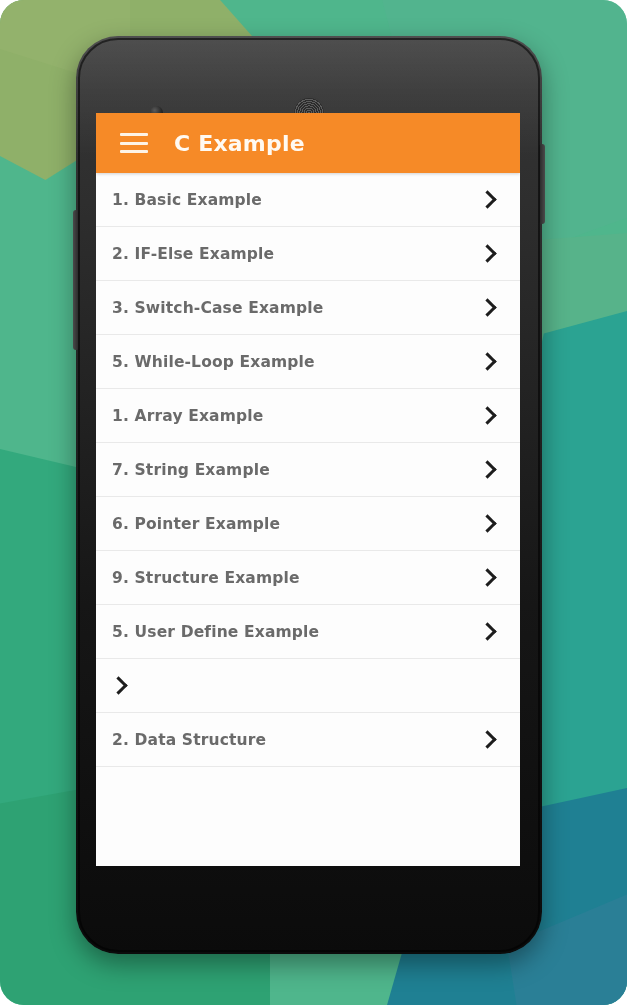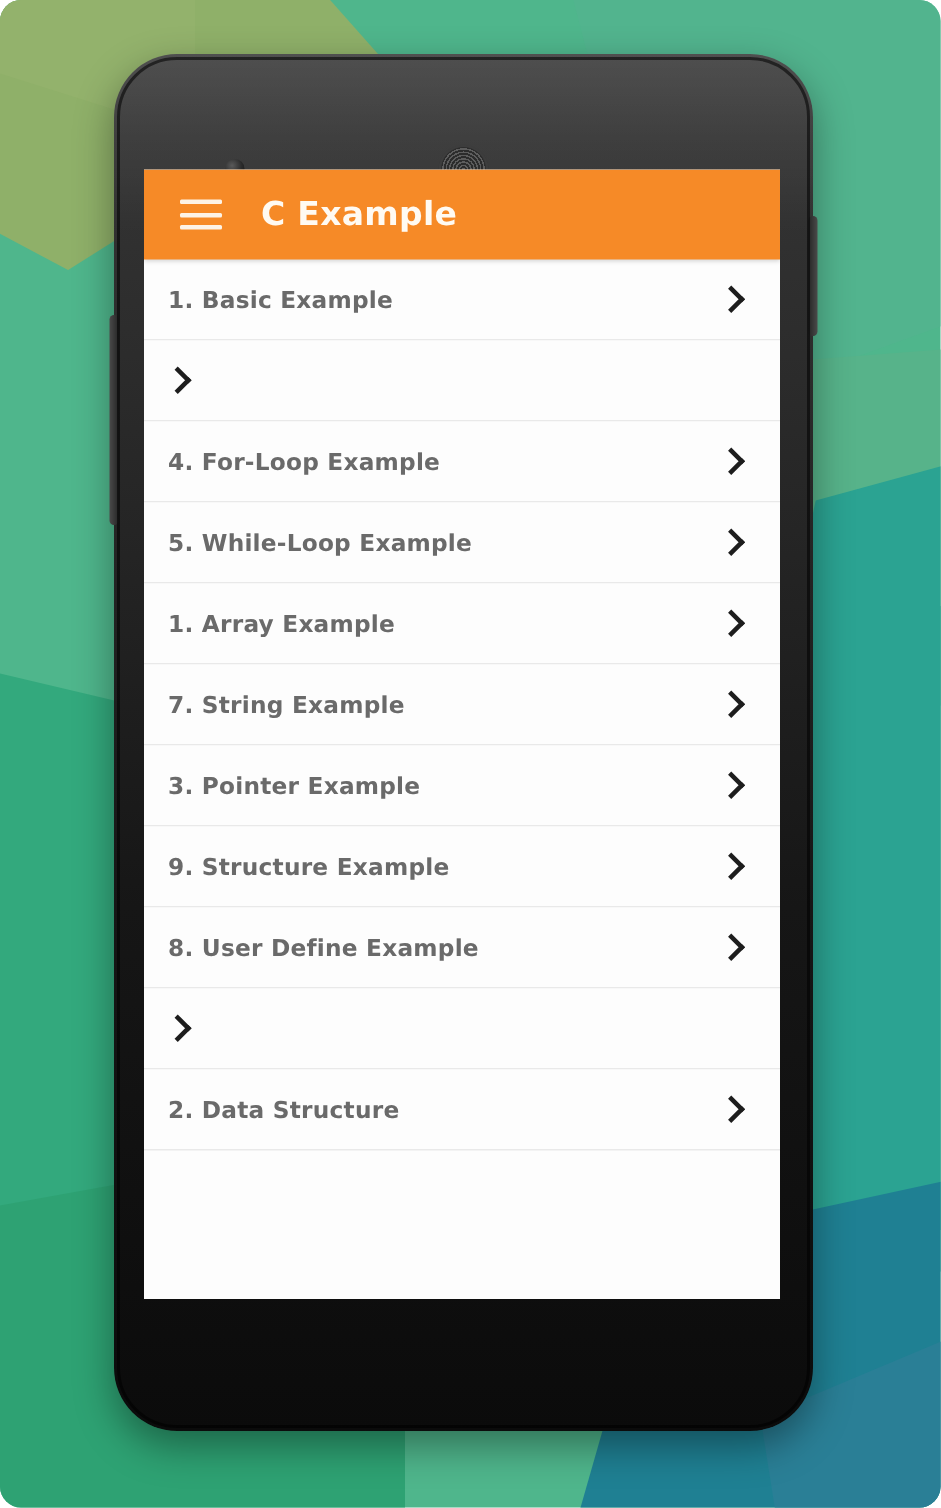--- a/index.html
+++ b/index.html
@@ -7,21 +7,21 @@
     width:627px; height:1005px;
     background:#ffffff;
     font-family:"DejaVu Sans", sans-serif;
     overflow:hidden;
   }
 
   
   #backdrop{
     position:absolute; left:0; top:0;
     width:627px; height:1005px;
-    border-radius:14px;
+    border-radius:24px;
     overflow:hidden;
     background:#4fb68c;
   }
   
   .poly{ position:absolute; }
   #p-olive{
     left:-30px; top:-40px; width:290px; height:250px;
     background:#8fb069;
     clip-path:polygon(0% 18%, 74% 0%, 100% 34%, 26% 88%, 0% 72%);
   }
@@ -229,48 +229,49 @@
         </div>
         <div id="app-title">C Example</div>
       </div>
 
       <div id="list">
           <div class="row">
             <span class="row-label">1. Basic Example</span>
             <span class="chevron"></span>
           </div>
           <div class="row">
-            <span class="chevron"></span>
-          </div>
-          <div class="row">
-            <span class="row-label">4. For-Loop Example</span>
+            <span class="row-label">2. IF-Else Example</span>
+            <span class="chevron"></span>
+          </div>
+          <div class="row">
+            <span class="row-label">3. Switch-Case Example</span>
             <span class="chevron"></span>
           </div>
           <div class="row">
             <span class="row-label">5. While-Loop Example</span>
             <span class="chevron"></span>
           </div>
           <div class="row">
             <span class="row-label">1. Array Example</span>
             <span class="chevron"></span>
           </div>
           <div class="row">
             <span class="row-label">7. String Example</span>
             <span class="chevron"></span>
           </div>
           <div class="row">
-            <span class="row-label">3. Pointer Example</span>
+            <span class="row-label">6. Pointer Example</span>
             <span class="chevron"></span>
           </div>
           <div class="row">
             <span class="row-label">9. Structure Example</span>
             <span class="chevron"></span>
           </div>
           <div class="row">
-            <span class="row-label">8. User Define Example</span>
+            <span class="row-label">5. User Define Example</span>
             <span class="chevron"></span>
           </div>
           <div class="row">
             <span class="chevron"></span>
           </div>
           <div class="row">
             <span class="row-label">2. Data Structure</span>
             <span class="chevron"></span>
           </div>
         </div>

